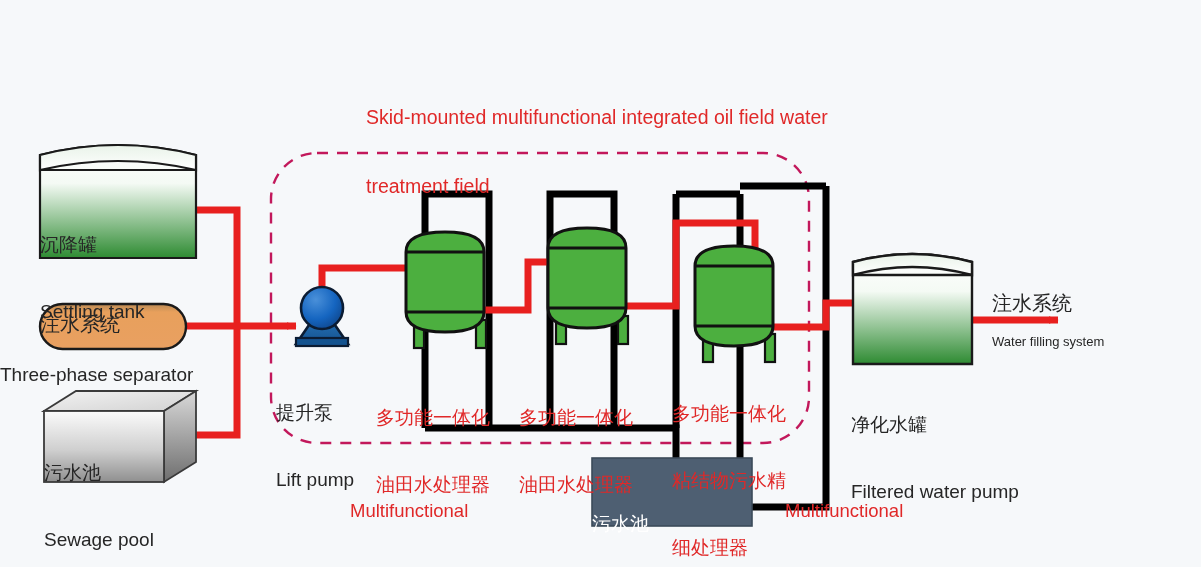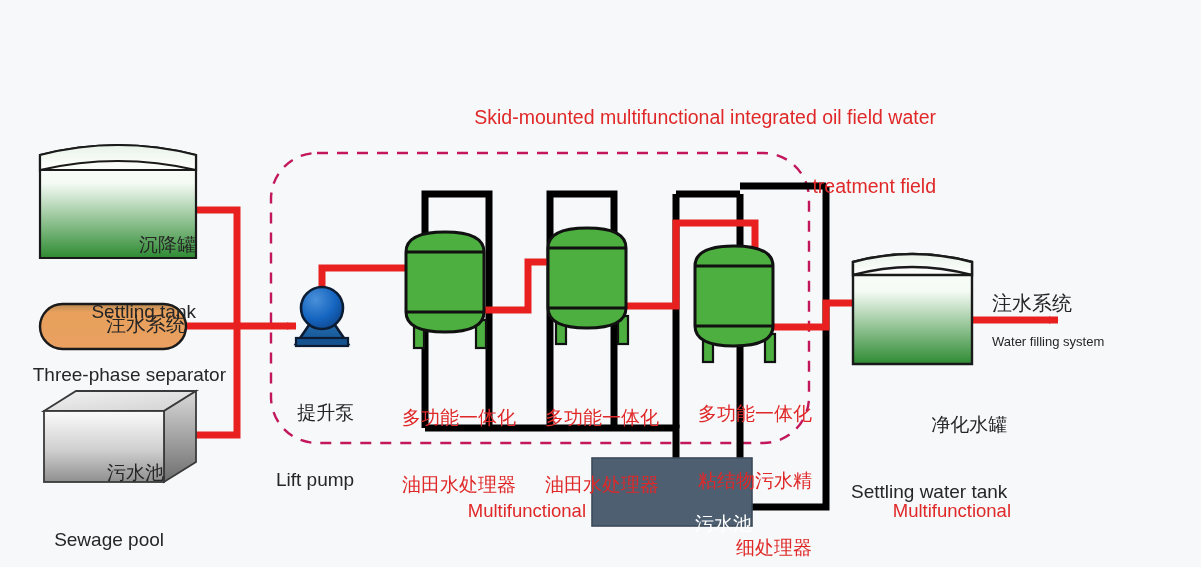--- a/index.html
+++ b/index.html
@@ -4,25 +4,25 @@
 <style>
   html,body{margin:0;padding:0;}
   body{
     width:1201px;height:567px;
     background:#f6f8fa;
     font-family:"Liberation Sans","DejaVu Sans",sans-serif;
     overflow:hidden;
   }
   #stage{position:relative;width:1201px;height:567px;}
   svg.diagram{position:absolute;top:0;left:0;width:1201px;height:567px;}
-  .lbl{position:absolute;white-space:pre;line-height:1.18;text-align:right;}
+  .lbl{position:absolute;white-space:pre;line-height:1.18;}
   .red{color:#e02828;}
   .blk{color:#262626;}
   .wht{color:#ffffff;}
-  .ctr{text-align:right;}
+  .ctr{text-align:left;}
 </style>
 </head>
 <body>
 
 <div id="stage">
 
   <svg class="diagram" viewBox="0 0 1201 567">
     <defs>
       <linearGradient id="gradTank" x1="0" y1="0" x2="0" y2="1">
         <stop offset="0%" stop-color="#ffffff"></stop>
@@ -215,19 +215,19 @@
     
   </div>
 
   <div class="lbl wht ctr" style="left:592px;top:468px;width:160px;font-size:19px;">
     <div>污水池</div>
     
   </div>
 
   <div class="lbl blk" style="left:851px;top:369px;font-size:19px;">
     <div>净化水罐</div>
-    <div>Settling water tank</div>
+    <div>Filtered water pump</div>
   </div>
 
   <div class="lbl blk" style="left:992px;top:292px;font-size:20px;">注水系统</div>
   <div class="lbl blk" style="left:992px;top:334px;font-size:13px;">Water filling system</div>
 
 </div>
 
 </body></html>

